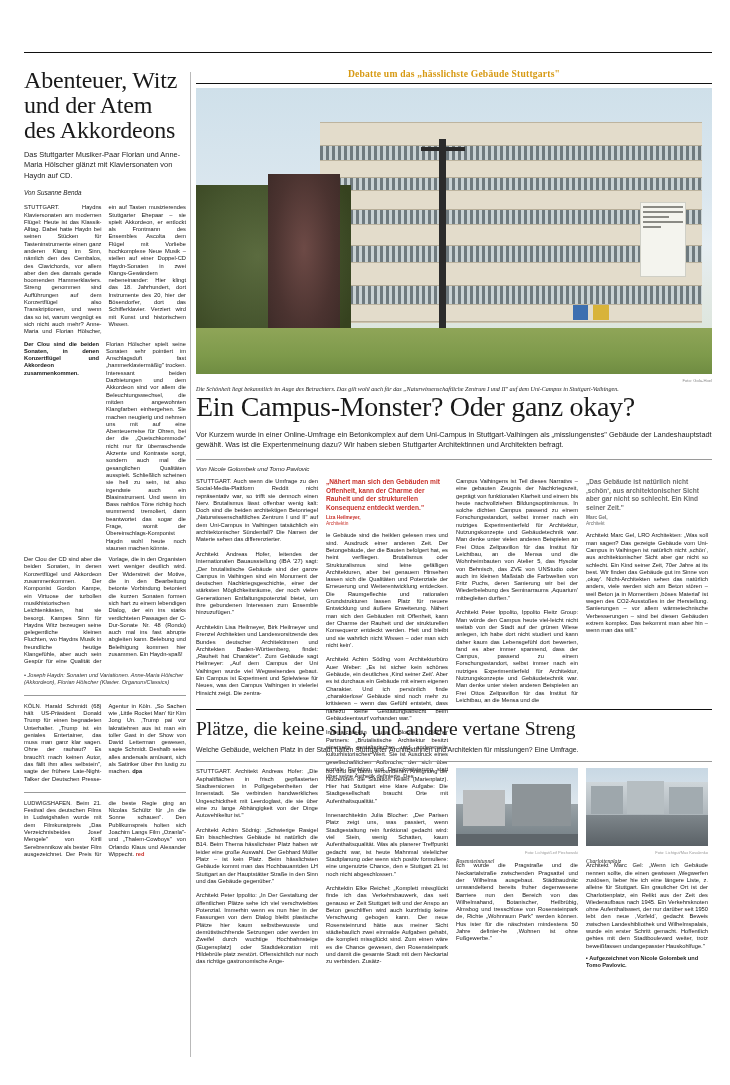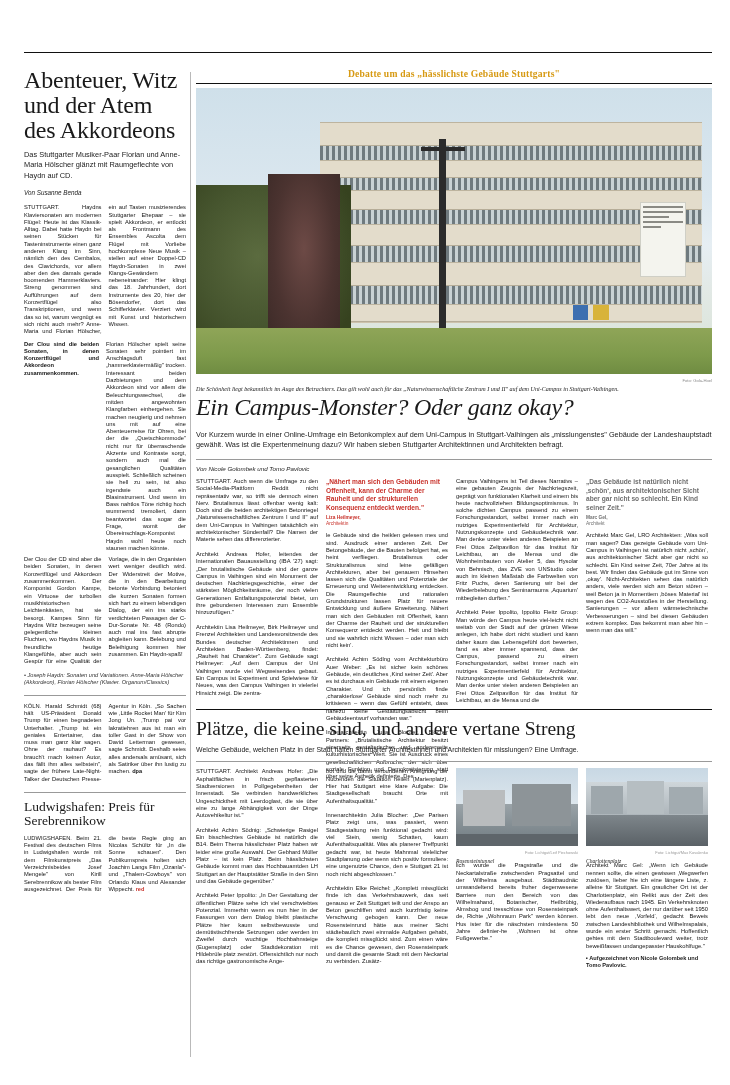--- a/index.html
+++ b/index.html
@@ -151,21 +151,21 @@
     position: absolute; right: 0; top: 1px;
     font-size: 4.2px; color: #8c8c8c;
   }
 
   
   .feat {
     position: absolute; left: 196px; top: 392px; width: 516px;
   }
   h2.feat-head {
     font-family: "Liberation Serif", serif;
-    font-size: 24px; line-height: 30px; font-weight: normal; letter-spacing: -.3px; font-style: italic;
+    font-size: 28px; line-height: 30px; font-weight: normal; letter-spacing: -.3px;
   }
   .feat-sub {
     font-size: 7.3px; line-height: 10px; margin-top: 8px; max-width: 516px;
   }
   .feat-rule { border-top: .6px solid #9a9a9a; margin-top: 9px; }
   .feat-byline { font-size: 6.2px; font-style: italic; margin-top: 5px; }
 
   
   .pq {
     break-inside: avoid;
@@ -212,21 +212,21 @@
 
 <div class="page">
 
   <div class="masthead-rule"></div>
 
   <div class="vrule" style="left:190px;"></div>
 
   <div class="col-left">
 
     <h1 class="main-head">Abenteuer, Witz und der Atem des Akkordeons</h1>
-    <div class="lead-sub">Das Stuttgarter Musiker-Paar Florian und Anne-Maria Hölscher glänzt mit Raumgeflechte von Haydn auf CD.</div>
+    <div class="lead-sub">Das Stuttgarter Musiker-Paar Florian und Anne-Maria Hölscher glänzt mit Klaviersonaten von Haydn auf CD.</div>
     <div class="byline">Von Susanne Benda</div>
 
     <div style="margin-top:8px;">
       <div class="body-text col2" style="text-align:justify;">
         <span>STUTTGART. Haydns Klaviersonaten am modernen Flügel: Heute ist das Klassik-Alltag. Dabei hatte Haydn bei seinen Stücken für Tasteninstrumente einen ganz anderen Klang im Sinn, nämlich den des Cembalos, des Clavichords, vor allem aber den des damals gerade boomenden Hammerklaviers. Streng genommen sind Aufführungen auf dem Konzertflügel also Transkriptionen, und wenn das so ist, warum vergnügt es sich nicht auch mehr? Anne-Maria und Florian Hölscher, ein auf Tasten musizierendes Stuttgarter Ehepaar – sie spielt Akkordeon, er entlockt als Frontmann des Ensembles Ascolta dem Flügel mit Vorliebe hochkomplexe Neue Musik – stellen auf einer Doppel-CD Haydn-Sonaten in zwei Klangs-Gewändern nebeneinander: Hier klingt das 18. Jahrhundert, dort Instrumente des 20, hier der Bösendorfer, dort das Schifferklavier. Verziert wird mit Kunst und historischem Wissen.</span>
       </div>
     </div>
 
     <div style="display:flex; gap:7px; margin-top:5px;">
       <div class="body-text" style="width:47%;">
@@ -245,21 +245,20 @@
 
     <div class="hr-thin"></div>
 
     <div class="body-text col2" style="margin-top:6px;">
       <span>KÖLN. Harald Schmidt (68) hält US-Präsident Donald Trump für einen begnadeten Unterhalter. „Trump ist ein geniales Entertainer, das muss man ganz klar sagen. Ohne der rauhaut? Es brauch't mach keinen Autor, das fällt ihm alles selbstein", sagte der frühere Late-Night-Talker der Deutschen Presse-Agentur in Köln. „So Sachen wie ,Little Rocket Man' für Kim Jong Un. ‚Trump pai vor lakratiehren aus ist man ein toller Gast in der Show von David Letterman gewesen, sagte Schmidt. Deshalb seies alles andersals amüsant, sich als Satiriker über ihn lustig zu machen.</span>
       <span class="dept">dpa</span>
     </div>
 
     <div class="hr-thin"></div>
 
-    <h2 class="sub-head" style="margin-top:0;">Ludwigshafen: Preis für Serebrennikow</h2>
     <div class="body-text col2" style="margin-top:6px;">
       <span>LUDWIGSHAFEN. Beim 21. Festival des deutschen Films in Ludwigshafen wurde mit dem Filmkunstpreis „Das Verzeichnisbeides Josef Mengele" von Kirill Serebrennikow als bester Film ausgezeichnet. Der Preis für die beste Regie ging an Nicolas Schültz für „In die Sonne schauen". Den Publikumspreis holten sich Joachim Langs Film „Ozanla"-und „Thalem-Cowboys" von Orlando Klaus und Alexander Wippecht.</span>
       <span class="redtag">red</span>
     </div>
   </div>
 
   <div class="kicker-wrap">
     <div class="kicker">Debatte um das „hässlichste Gebäude Stuttgarts"</div>
     <div class="kicker-rule"></div>
   </div>

